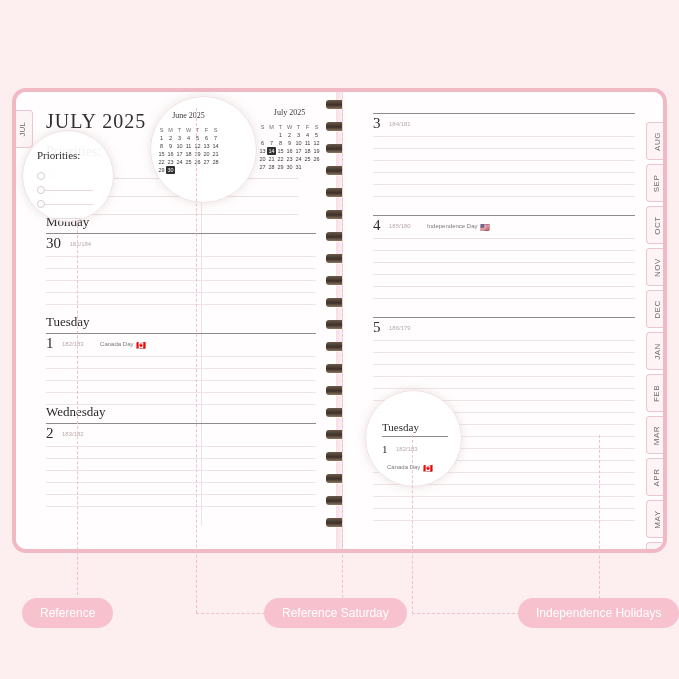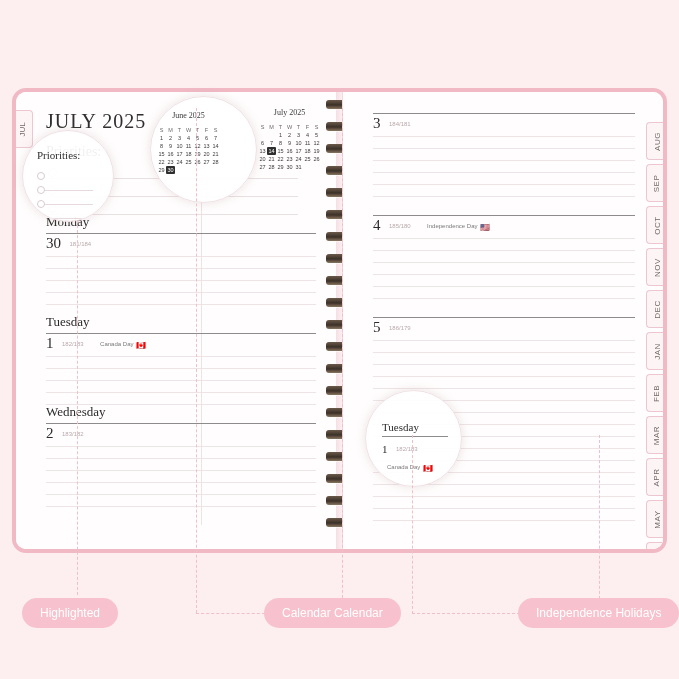--- a/index.html
+++ b/index.html
@@ -488,15 +488,15 @@
       <span class="holiday" style="margin-left:5px;">Canada Day</span><span class="flag">🇨🇦</span>
     </div>
   </div>
 </div>
 
 <div class="dash" style="left:77px;top:220px;height:375px;"></div>
 <div class="guide" style="left:196px;top:108px;width:145px;height:505px;border-top:none;border-bottom:none;"></div>
 <div class="dash-h" style="left:196px;top:613px;width:145px;"></div>
 <div class="guide" style="left:412px;top:435px;width:186px;height:178px;border-top:none;"></div>
 
-<div class="callout" style="left:22px;top:598px;">Highlighted</div>
-<div class="callout" style="left:264px;top:598px;">Calendar Calendar</div>
+<div class="callout" style="left:22px;top:598px;">Reference</div>
+<div class="callout" style="left:264px;top:598px;">Reference Saturday</div>
 <div class="callout" style="left:518px;top:598px;">Independence Holidays</div>
 
 </body></html>

